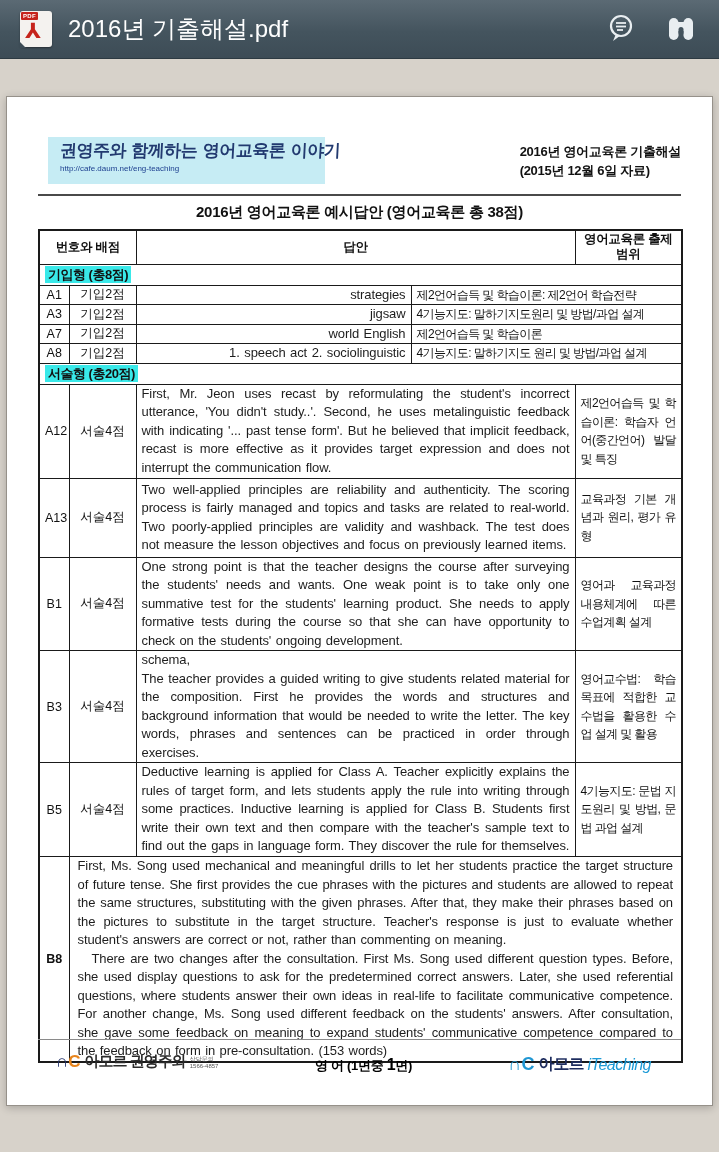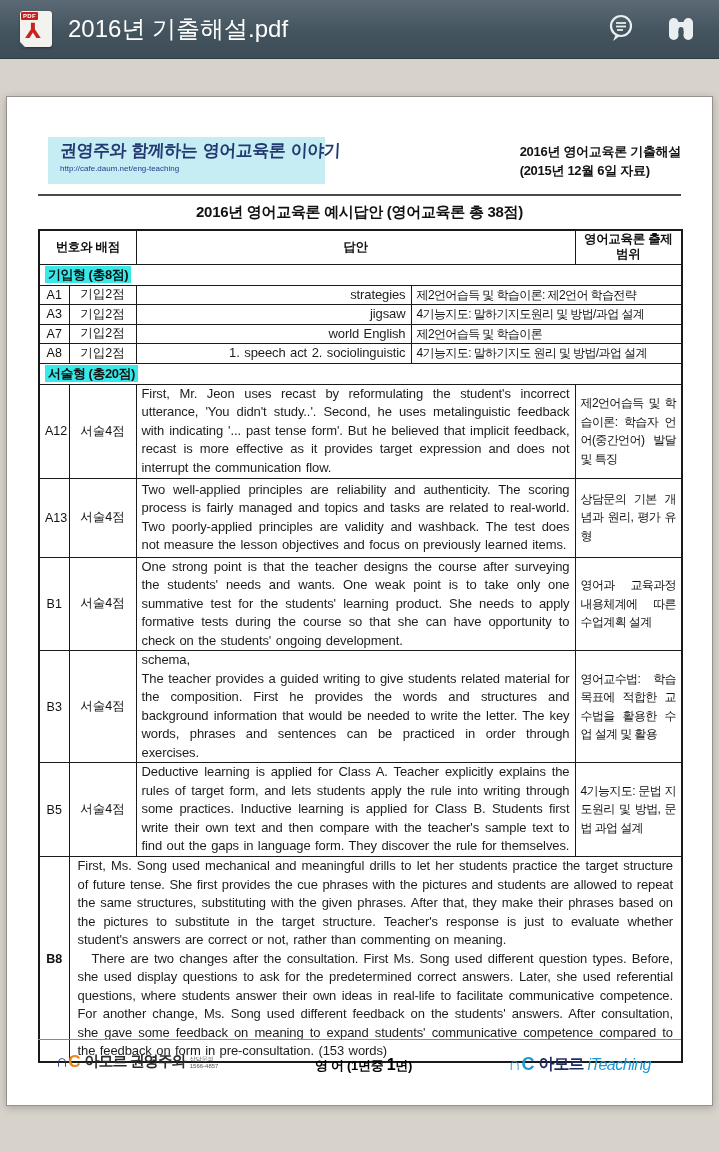--- a/index.html
+++ b/index.html
@@ -200,21 +200,21 @@
       <tr style="height:94px">
         <td class="c">A12</td>
         <td class="c">서술4점</td>
         <td class="top eng" colspan="2">First, Mr. Jeon uses recast by reformulating the student's incorrect utterance, 'You didn't study..'. Second, he uses metalinguistic feedback with indicating '... past tense form'. But he believed that implicit feedback, recast is more effective as it provides target expression and does not interrupt the communication flow.</td>
         <td class="top kor-scope">제2언어습득 및 학습이론: 학습자 언어(중간언어) 발달 및 특징</td>
       </tr>
       <tr style="height:79px">
         <td class="c">A13</td>
         <td class="c">서술4점</td>
         <td class="top eng" colspan="2">Two well-applied principles are reliability and authenticity. The scoring process is fairly managed and topics and tasks are related to real-world. Two poorly-applied principles are validity and washback. The test does not measure the lesson objectives and focus on previously learned items.</td>
-        <td class="top kor-scope">상담문의 기본 개념과 원리, 평가 유형</td>
+        <td class="top kor-scope">교육과정 기본 개념과 원리, 평가 유형</td>
       </tr>
       <tr style="height:92px">
         <td class="c">B1</td>
         <td class="c">서술4점</td>
         <td class="top eng" colspan="2">One strong point is that the teacher designs the course after  surveying the students' needs and wants. One weak point is to take only one summative test for the students' learning product. She needs to apply formative tests during the course so that she can have opportunity to check on the students' ongoing development.</td>
         <td class="top kor-scope">영어과 교육과정 내용체계에 따른 수업계획 설계</td>
       </tr>
       <tr style="height:92px">
         <td class="c">B3</td>
         <td class="c">서술4점</td>

